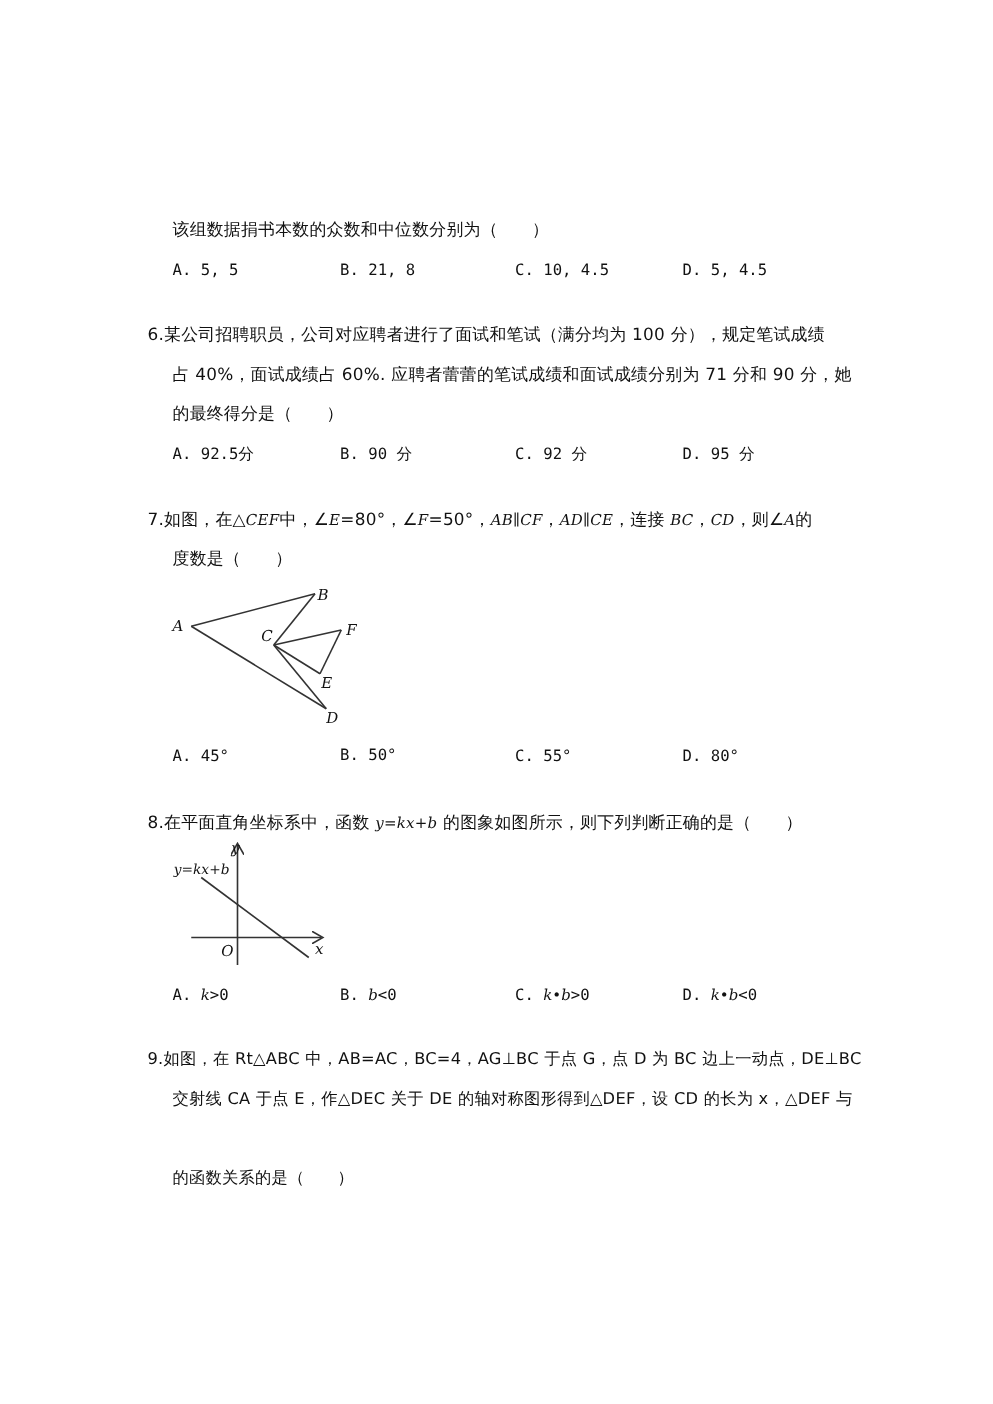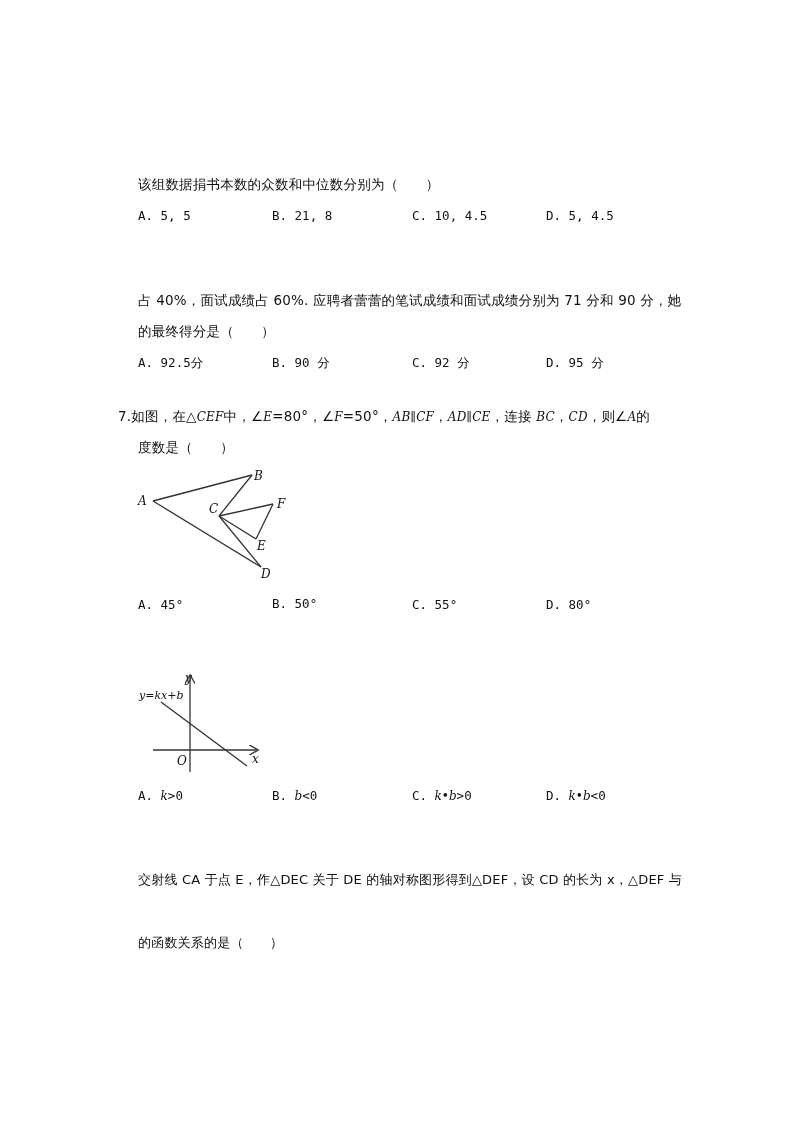--- a/index.html
+++ b/index.html
@@ -21,20 +21,21 @@
 
 <div class="page">
 
 
   <div class="line" style="left:138px; top:176px;">该组数据捐书本数的众数和中位数分别为（　　）</div>
   <div class="opt" style="left:138px; top:208px;">A. 5, 5</div>
   <div class="opt" style="left:272px; top:208px;">B. 21, 8</div>
   <div class="opt" style="left:412px; top:208px;">C. 10, 4.5</div>
   <div class="opt" style="left:546px; top:208px;">D. 5, 4.5</div>
 
+  <div class="line" style="left:118px; top:260px;">6.某公司招聘职员，公司对应聘者进行了面试和笔试（满分均为 100 分），规定笔试成绩</div>
   <div class="line" style="left:138px; top:292px;">占 40%，面试成绩占 60%. 应聘者蕾蕾的笔试成绩和面试成绩分别为 71 分和 90 分，她</div>
   <div class="line" style="left:138px; top:323px;">的最终得分是（　　）</div>
   <div class="opt" style="left:138px; top:355px;">A. 92.5分</div>
   <div class="opt" style="left:272px; top:355px;">B. 90 分</div>
   <div class="opt" style="left:412px; top:355px;">C. 92 分</div>
   <div class="opt" style="left:546px; top:355px;">D. 95 分</div>
 
   <div class="line" style="left:118px; top:408px;">
     <span>7.如图，在△</span><span class="m">CEF</span><span>中，∠</span><span class="m">E</span><span>=80°，∠</span><span class="m">F</span><span>=50°，</span><span class="m">AB∥CF</span><span>，</span><span class="m">AD∥CE</span><span>，连接 </span><span class="m">BC</span><span>，</span><span class="m">CD</span><span>，则∠</span><span class="m">A</span><span>的</span>
   </div>
@@ -58,20 +59,23 @@
       <text x="127" y="88">E</text>
       <text x="131" y="116">D</text>
     </g>
   </svg>
 
   <div class="opt" style="left:138px; top:597px;">A. 45°</div>
   <div class="opt" style="left:272px; top:596px;">B. 50°</div>
   <div class="opt" style="left:412px; top:597px;">C. 55°</div>
   <div class="opt" style="left:546px; top:597px;">D. 80°</div>
 
+  <div class="line" style="left:118px; top:650px;">
+    <span>8.在平面直角坐标系中，函数 </span><span class="m">y=kx+b</span><span> 的图象如图所示，则下列判断正确的是（　　）</span>
+  </div>
 
   <svg style="position:absolute; left:135px; top:670px;" width="135" height="105">
     <defs>
       <marker id="arr" markerWidth="8" markerHeight="8" refX="6" refY="4" orient="auto">
         <path d="M0,0 L7,4 L0,8" fill="none" stroke="#333" stroke-width="1"></path>
       </marker>
     </defs>
     <g stroke="#333" stroke-width="1.3" fill="none">
       <line x1="55" y1="102" x2="55" y2="6" marker-end="url(#arr)"></line>
       <line x1="18" y1="80" x2="122" y2="80" marker-end="url(#arr)"></line>
@@ -91,16 +95,17 @@
   <div class="opt" style="left:272px; top:788px;">
     <span>B. </span><span class="m">b</span><span>&lt;0</span>
   </div>
   <div class="opt" style="left:412px; top:788px;">
     <span>C. </span><span class="m">k•b</span><span>&gt;0</span>
   </div>
   <div class="opt" style="left:546px; top:788px;">
     <span>D. </span><span class="m">k•b</span><span>&lt;0</span>
   </div>
 
+  <div class="line" style="left:118px; top:840px; font-size:13px;">9.如图，在 Rt△ABC 中，AB=AC，BC=4，AG⊥BC 于点 G，点 D 为 BC 边上一动点，DE⊥BC</div>
   <div class="line" style="left:138px; top:872px; font-size:13px;">交射线 CA 于点 E，作△DEC 关于 DE 的轴对称图形得到△DEF，设 CD 的长为 x，△DEF 与</div>
   <div class="line" style="left:138px; top:935px; font-size:13px;">的函数关系的是（　　）</div>
 
 </div>
 
 </body></html>

